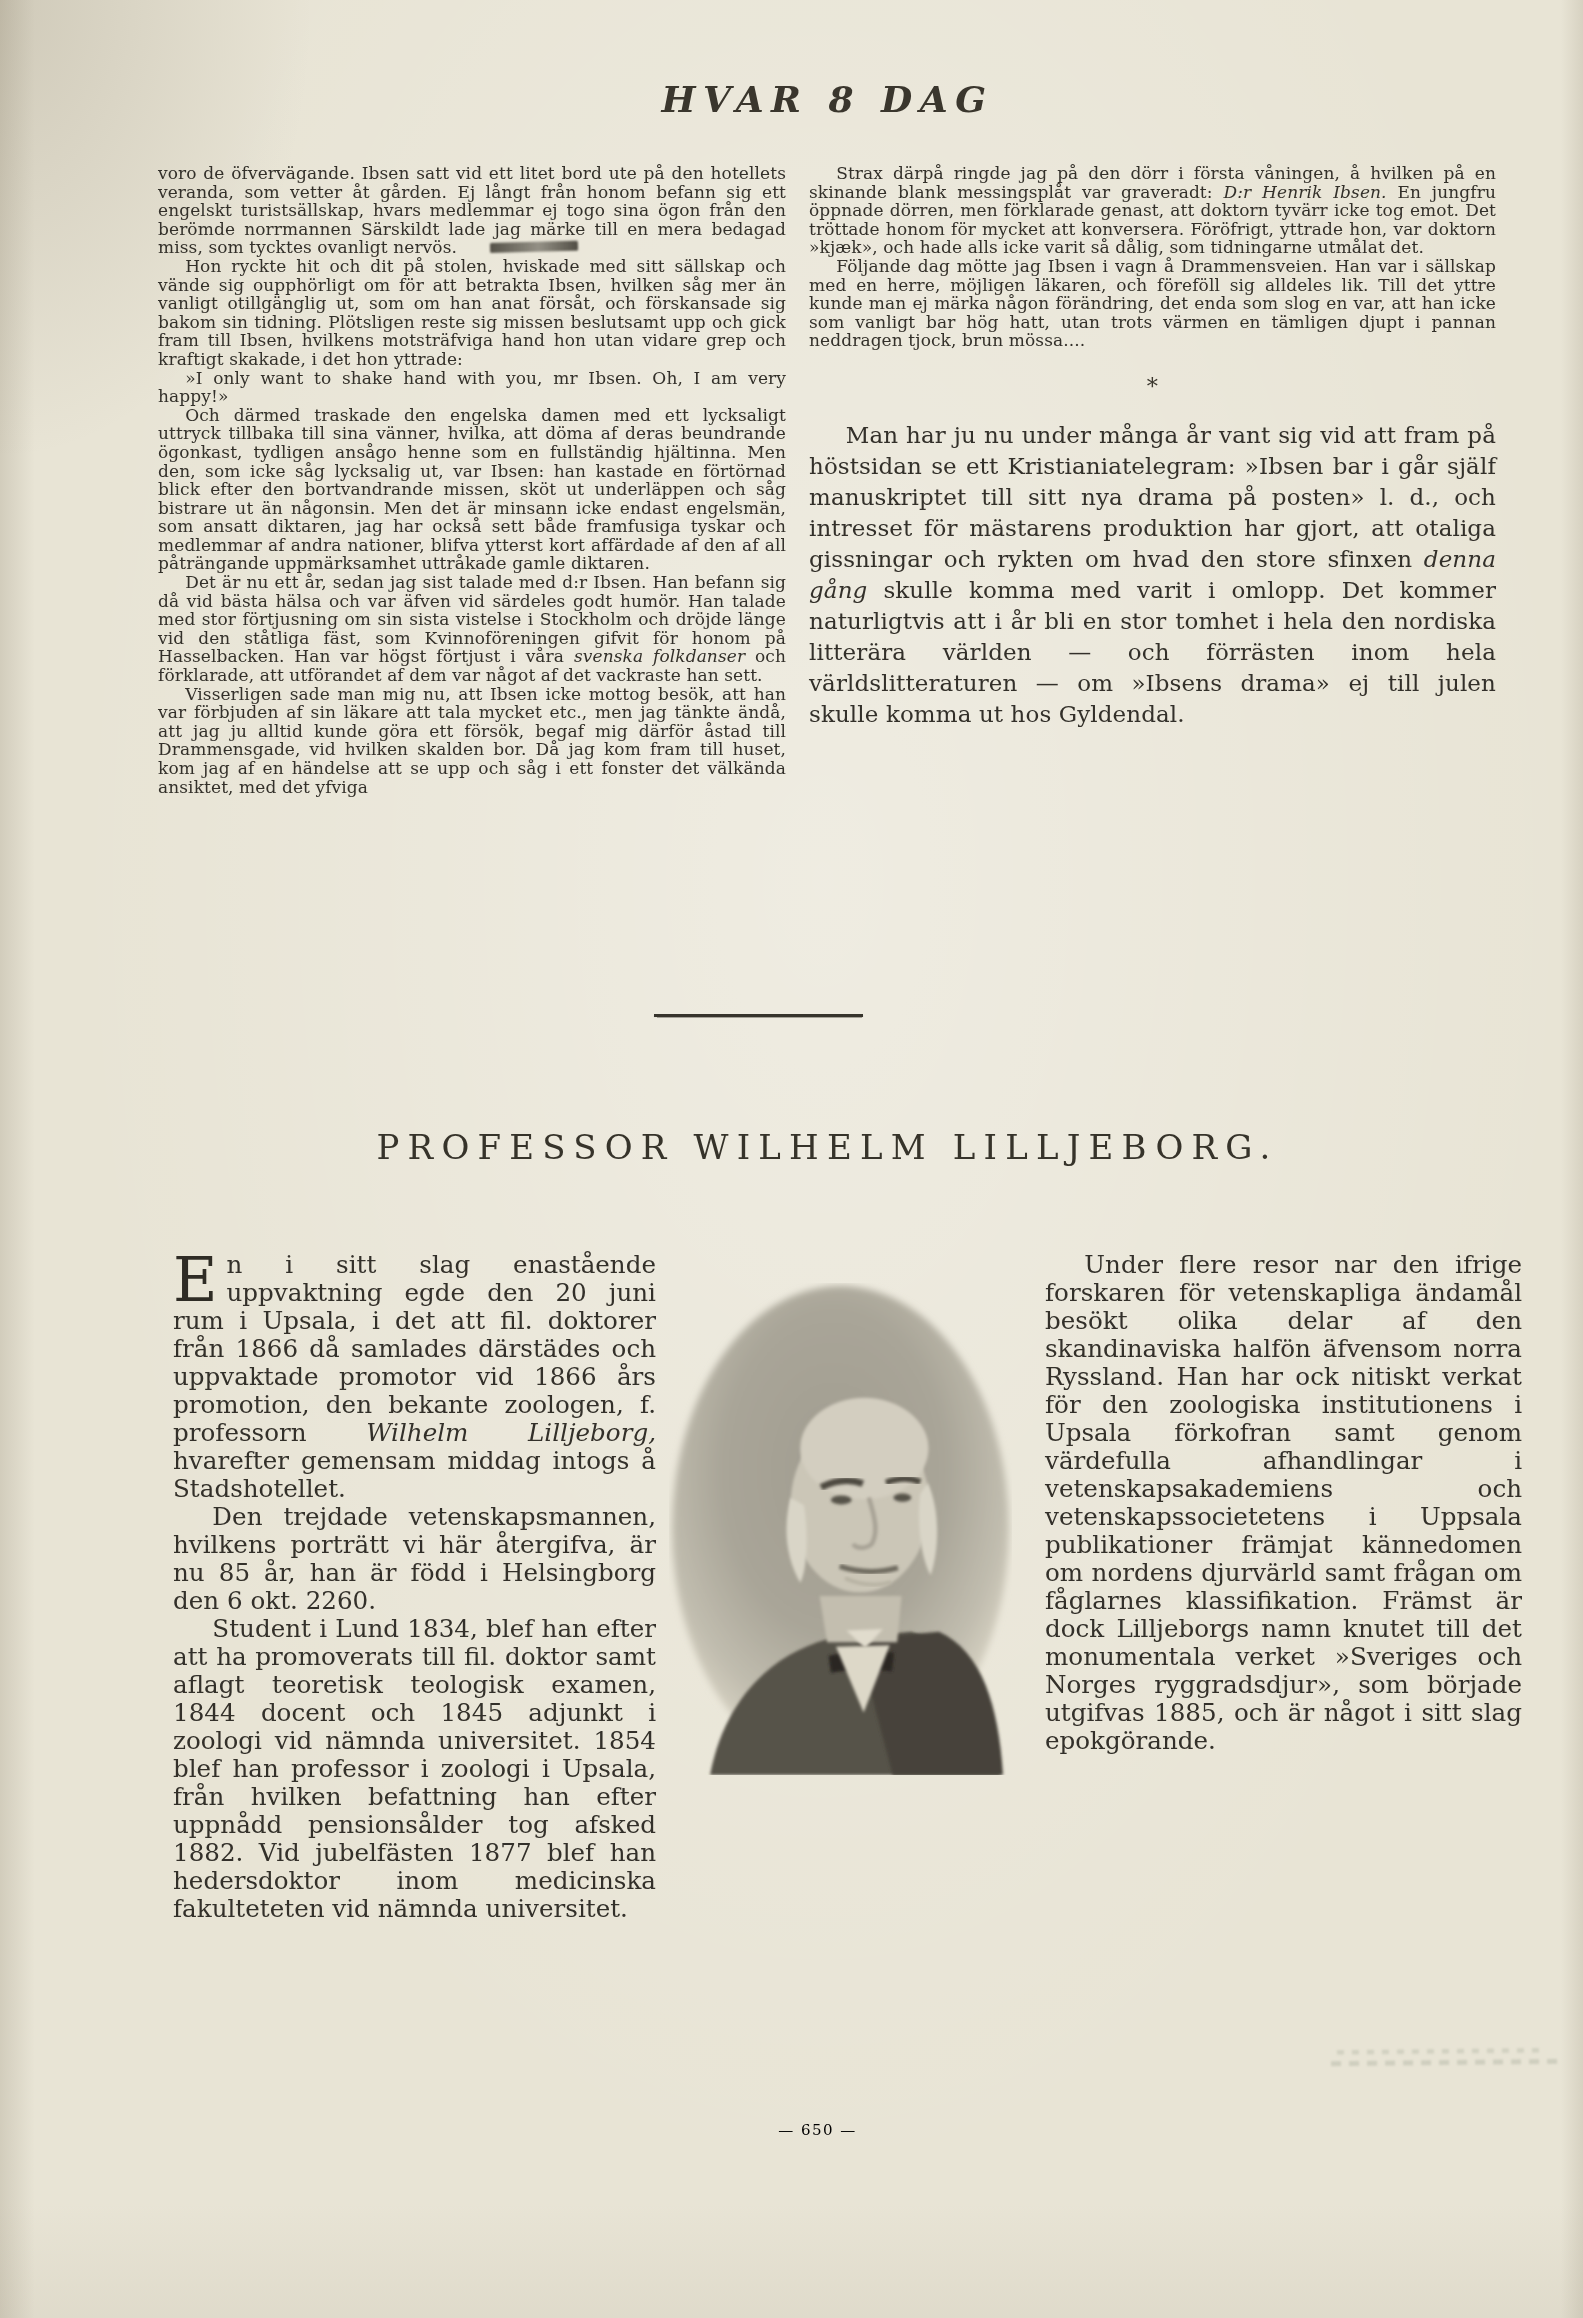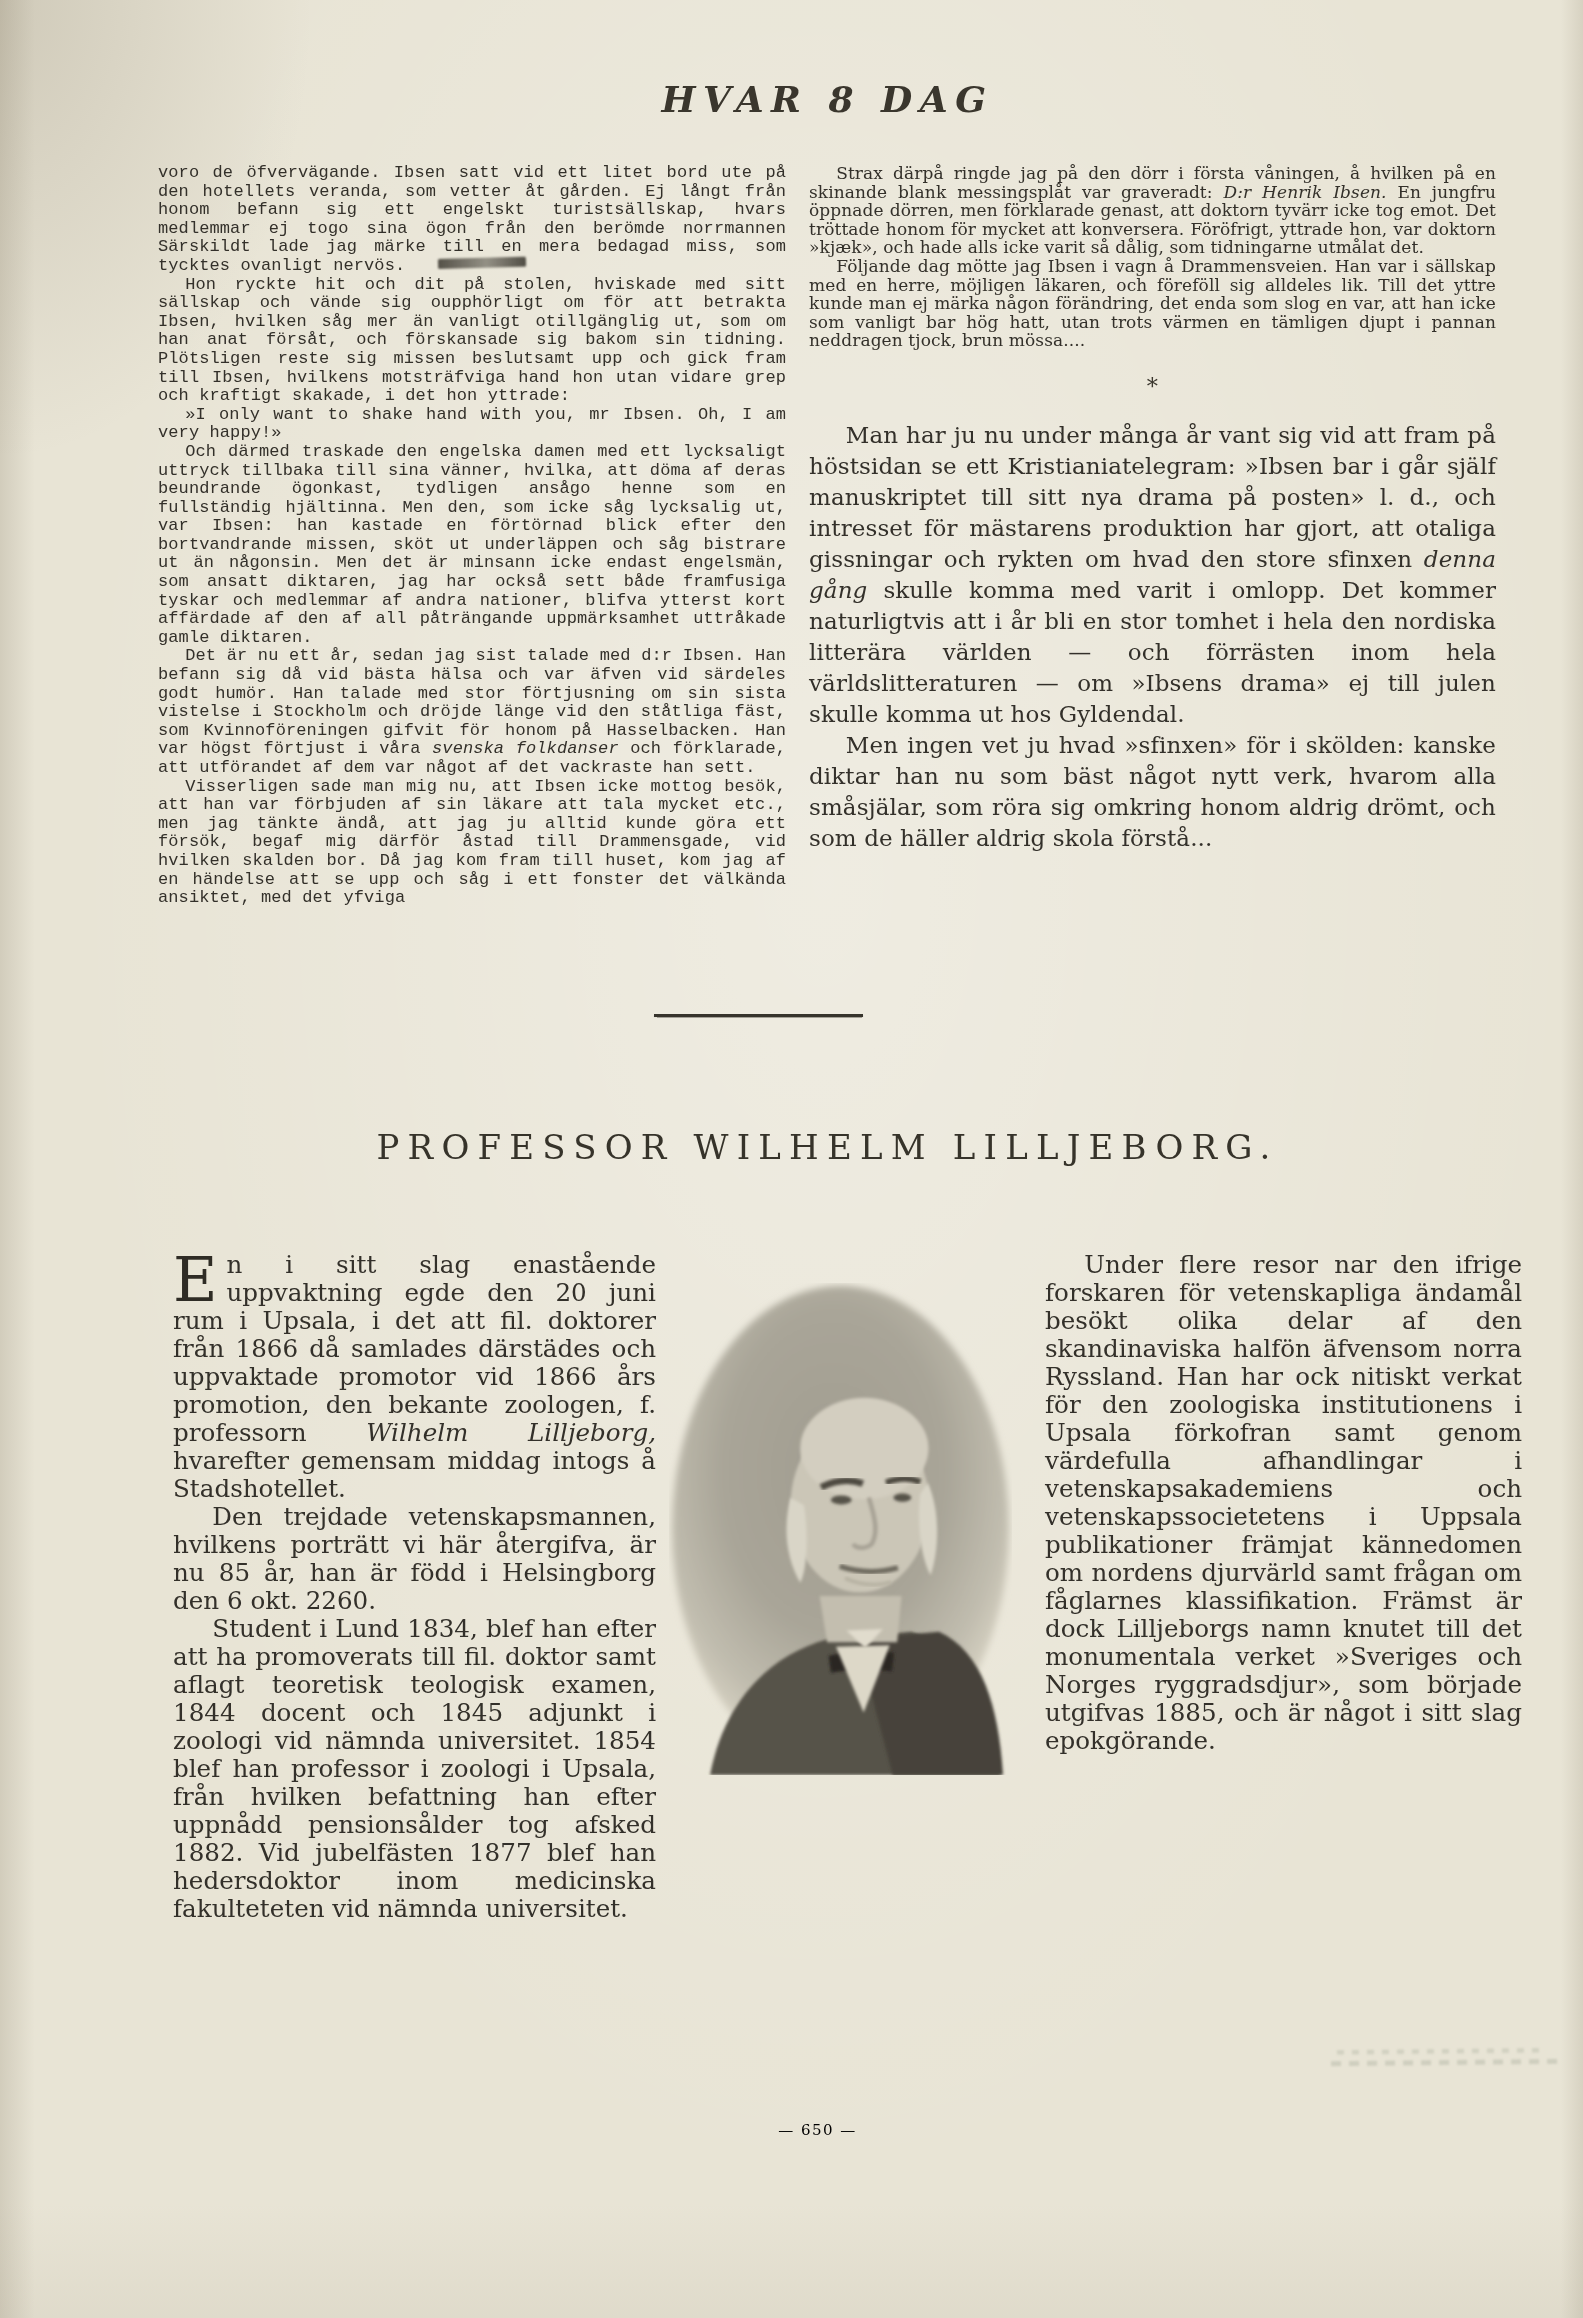--- a/index.html
+++ b/index.html
@@ -15,21 +15,21 @@
     font-family:"DejaVu Serif","Liberation Serif",serif;
     color:#33302a;
   }
   [data-name]{box-sizing:border-box;}
   .masthead{
     position:absolute;top:78px;left:158px;width:1339px;text-align:center;
     font-style:italic;font-weight:bold;font-size:36px;letter-spacing:7.5px;color:#3a362d;
   }
   .col{position:absolute;text-align:justify;}
   .small-text{font-size:17px;line-height:18.6px;letter-spacing:0.1px;}
-  .a1-left{left:158px;top:164px;width:628px;font-family:Liberation Mono, monospace;}
+  .a1-left{left:158px;top:164px;width:628px;}
   .a1-right{left:809px;top:164px;width:687px;}
   .para{margin:0;}
   .para.indent{text-indent:1.6em;}
   .asterisk-sep{
     text-align:center;font-size:22.4px;line-height:22.4px;margin:25px 0 22.4px 0;
     text-indent:0;color:#3a362d;
   }
   .large-text .para{font-size:23px;line-height:31px;}
   .ink-smudge{
     display:inline-block;width:88px;height:9.7px;margin-left:33px;border-radius:1.5px;
@@ -79,21 +79,20 @@
   </div>
 
 <div class="col small-text a1-right" data-name="article-ibsen-right-column">
   <div data-name="article-ibsen-right-small">
       <p class="para indent" data-name="paragraph"><span data-name="text-run">Strax därpå ringde jag på den dörr i första våningen, å hvilken på en skinande blank messingsplåt var graveradt: </span><i data-name="italic-text-run">D:r Henrik Ibsen.</i><span data-name="text-run"> En jungfru öppnade dörren, men förklarade genast, att doktorn tyvärr icke tog emot. Det tröttade honom för mycket att konversera. Föröfrigt, yttrade hon, var doktorn »kjæk», och hade alls icke varit så dålig, som tidningarne utmålat det.</span></p>
       <p class="para indent" data-name="paragraph"><span data-name="text-run">Följande dag mötte jag Ibsen i vagn å Drammensveien. Han var i sällskap med en herre, möjligen läkaren, och föreföll sig alldeles lik. Till det yttre kunde man ej märka någon förändring, det enda som slog en var, att han icke som vanligt bar hög hatt, utan trots värmen en tämligen djupt i pannan neddragen tjock, brun mössa....</span></p>
     </div>
   <div class="asterisk-sep" data-name="asterisk-separator">*</div>
   <div class="large-text" data-name="article-ibsen-right-large">
       <p class="para indent" data-name="paragraph"><span data-name="text-run">Man har ju nu under många år vant sig vid att fram på höstsidan se ett Kristianiatelegram: »Ibsen bar i går själf manuskriptet till sitt nya drama på posten» l. d., och intresset för mästarens produktion har gjort, att otaliga gissningar och rykten om hvad den store sfinxen </span><i data-name="italic-text-run">denna gång</i><span data-name="text-run"> skulle komma med varit i omlopp. Det kommer naturligtvis att i år bli en stor tomhet i hela den nordiska litterära världen — och förrästen inom hela världslitteraturen — om »Ibsens drama» ej till julen skulle komma ut hos Gyldendal.</span></p>
-      <p class="para indent" data-name="paragraph"><span data-name="text-run">Men ingen vet ju hvad »sfinxen» för i skölden: kanske diktar han nu som bäst något nytt verk, hvarom alla småsjälar, som röra sig omkring honom aldrig drömt, och som de häller aldrig skola förstå...</span></p>
     </div>
 </div>
 
 <div class="rule-divider" data-name="article-divider-rule"></div>
 
 <h1 class="section-title" data-name="article-title-lilljeborg">PROFESSOR WILHELM LILLJEBORG.</h1>
 
 <div class="col bottom-text b-left" data-name="article-lilljeborg-left-column">
     <p class="para" data-name="paragraph"><span class="dropcap" data-name="drop-cap">E</span><span data-name="text-run">n i sitt slag enastående uppvaktning egde den 20 juni rum i Upsala, i det att fil. doktorer från 1866 då samlades därstädes och uppvaktade promotor vid 1866 års promotion, den bekante zoologen, f. professorn </span><i data-name="italic-text-run">Wilhelm Lilljeborg,</i><span data-name="text-run"> hvarefter gemensam middag intogs å Stadshotellet.</span></p>
     <p class="para indent" data-name="paragraph"><span data-name="text-run">Den trejdade vetenskapsmannen, hvilkens porträtt vi här återgifva, är nu 85 år, han är född i Helsingborg den 6 okt. 2260.</span></p>

